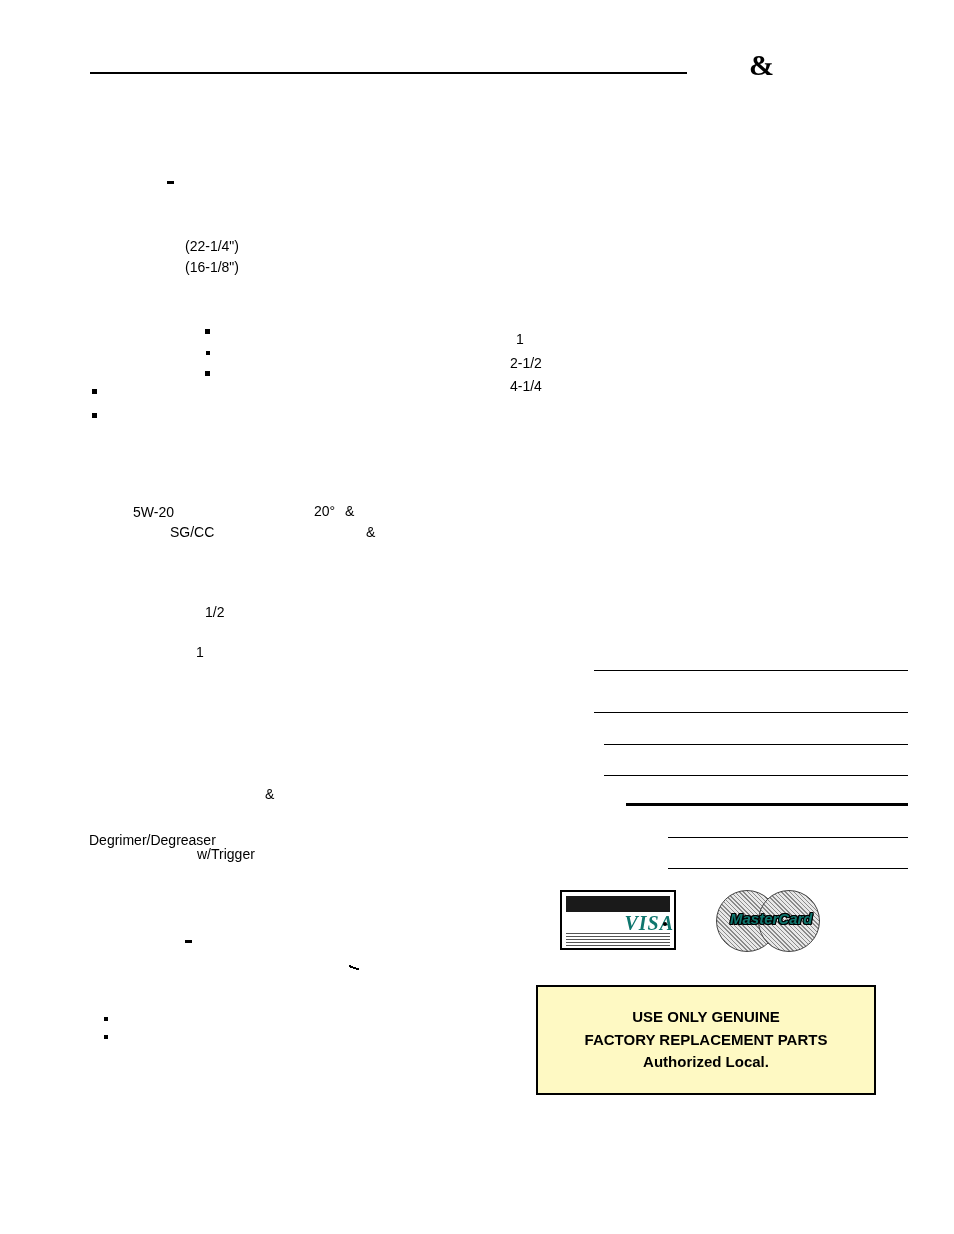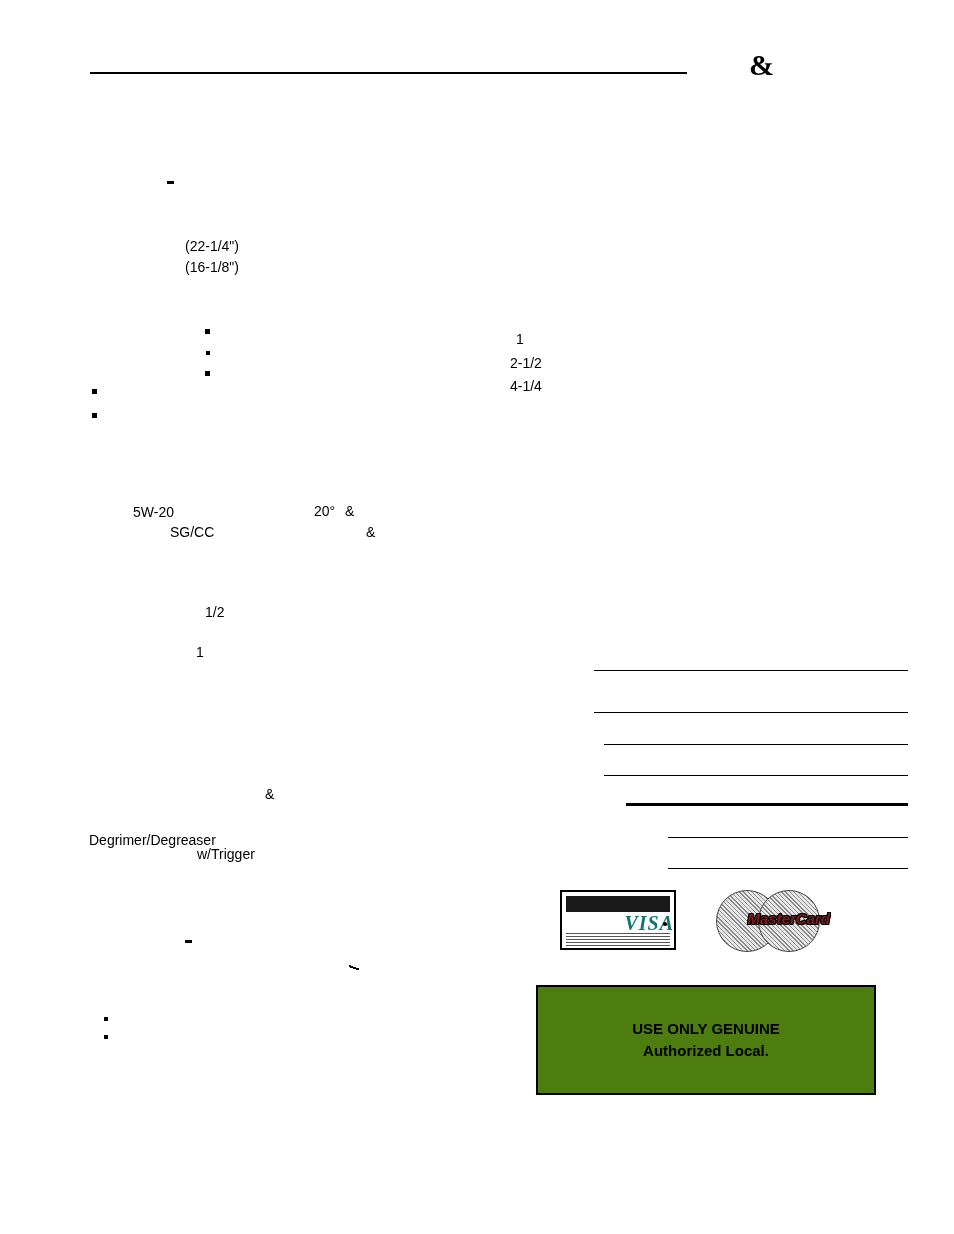--- a/index.html
+++ b/index.html
@@ -118,41 +118,41 @@
     height: 60px;
     border-radius: 50%;
     border: 1px solid #444;
     background:
       repeating-linear-gradient(45deg, #8a8a8a 0 1px, #e8e8e8 1px 3px);
   }
   .mc-circle.left { left: 0px; }
   .mc-circle.right { left: 42px; }
   .mc-word {
     position: absolute;
-    left: 4px;
+    left: 14px;
     top: 22px;
     width: 110px;
-    text-align: right;
+    text-align: left;
     font-family: "Liberation Sans", sans-serif;
     font-weight: bold;
     font-style: italic;
     font-size: 15px;
-    color: #7f1d1d;
+    color: #0f766e;
     text-shadow:
       -1px 0 #000, 1px 0 #000, 0 -1px #000, 0 1px #000,
       -1px -1px #000, 1px -1px #000, -1px 1px #000, 1px 1px #000;
   }
   .genuine-box {
     position: absolute;
     left: 536px;
     top: 985px;
     width: 340px;
     height: 110px;
     border: 2px solid #000;
-    background: #4d7c0f;
+    background: #fef9c3;
     box-sizing: border-box;
     display: flex;
     flex-direction: column;
     align-items: center;
     justify-content: center;
   }
   .genuine-line {
     font-family: "Liberation Sans", sans-serif;
     font-weight: bold;
     font-size: 15px;
@@ -221,16 +221,17 @@
   </div>
 
   <div class="mc-box">
     <div class="mc-circle left"></div>
     <div class="mc-circle right"></div>
     <div class="mc-word">MasterCard</div>
   </div>
 
   <div class="genuine-box">
     <div class="genuine-line">USE ONLY GENUINE</div>
+    <div class="genuine-line">FACTORY REPLACEMENT PARTS</div>
     <div class="genuine-line">Authorized Local.</div>
   </div>
 
 </div>
 
 </body></html>

